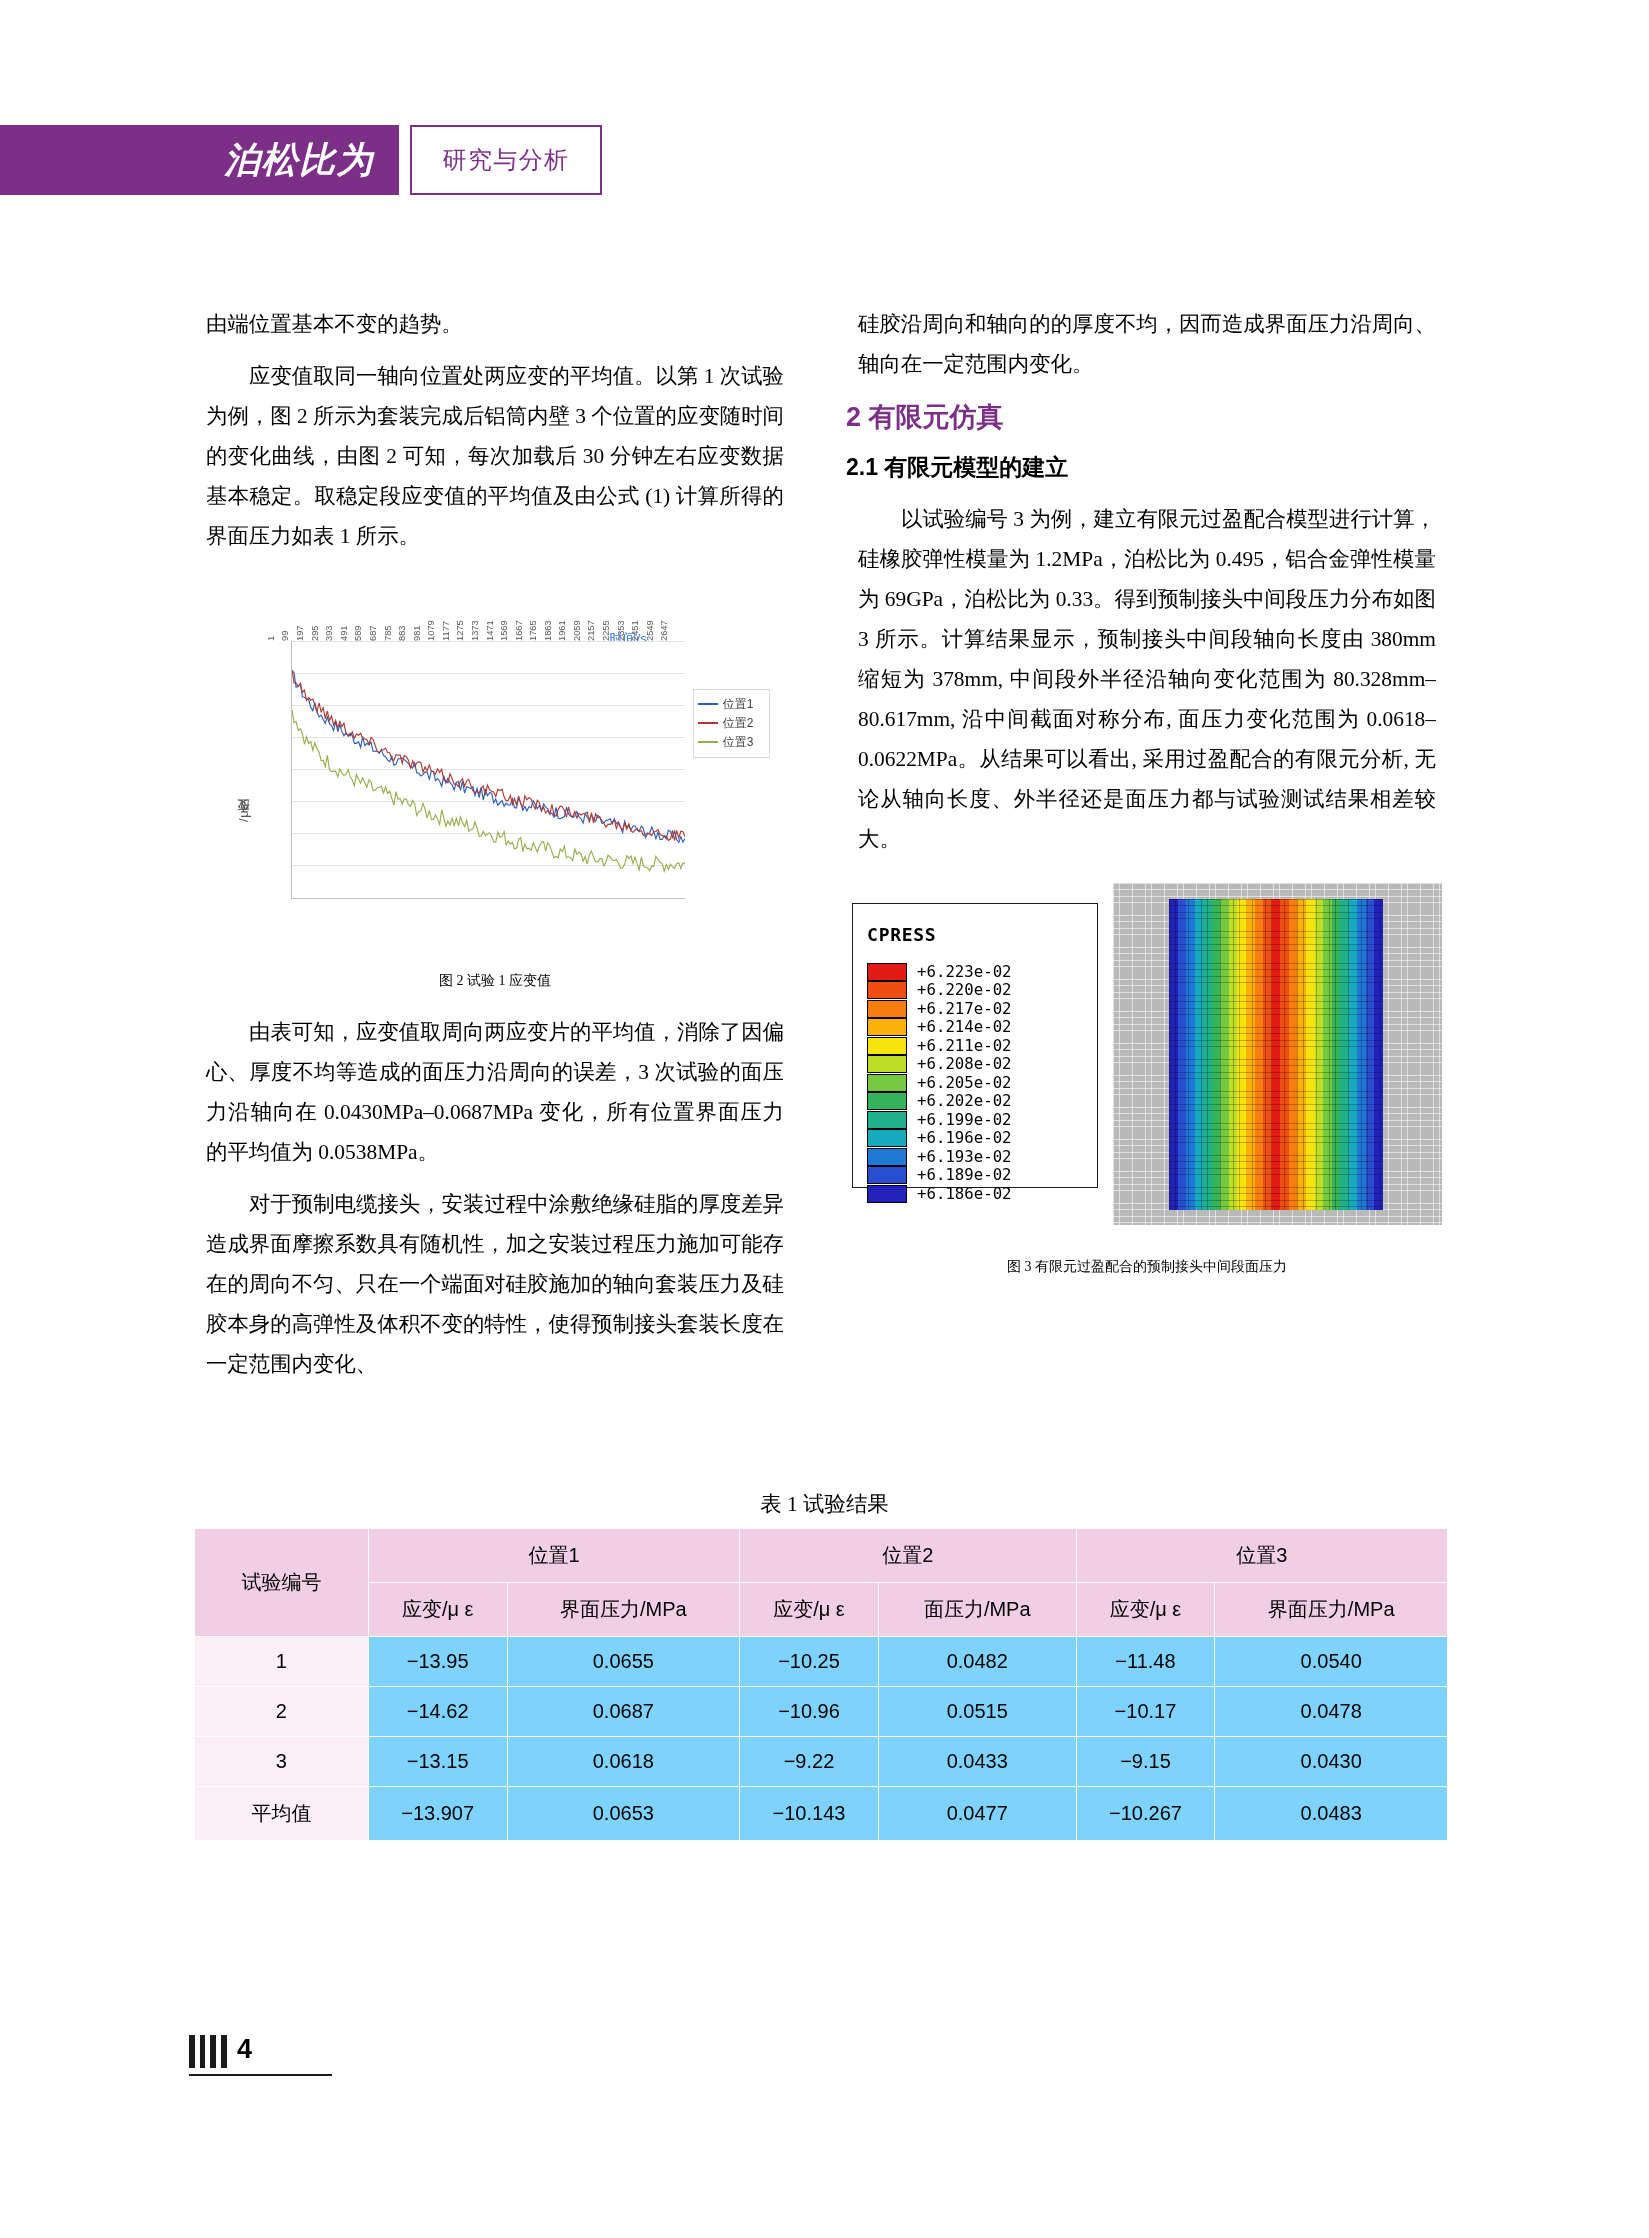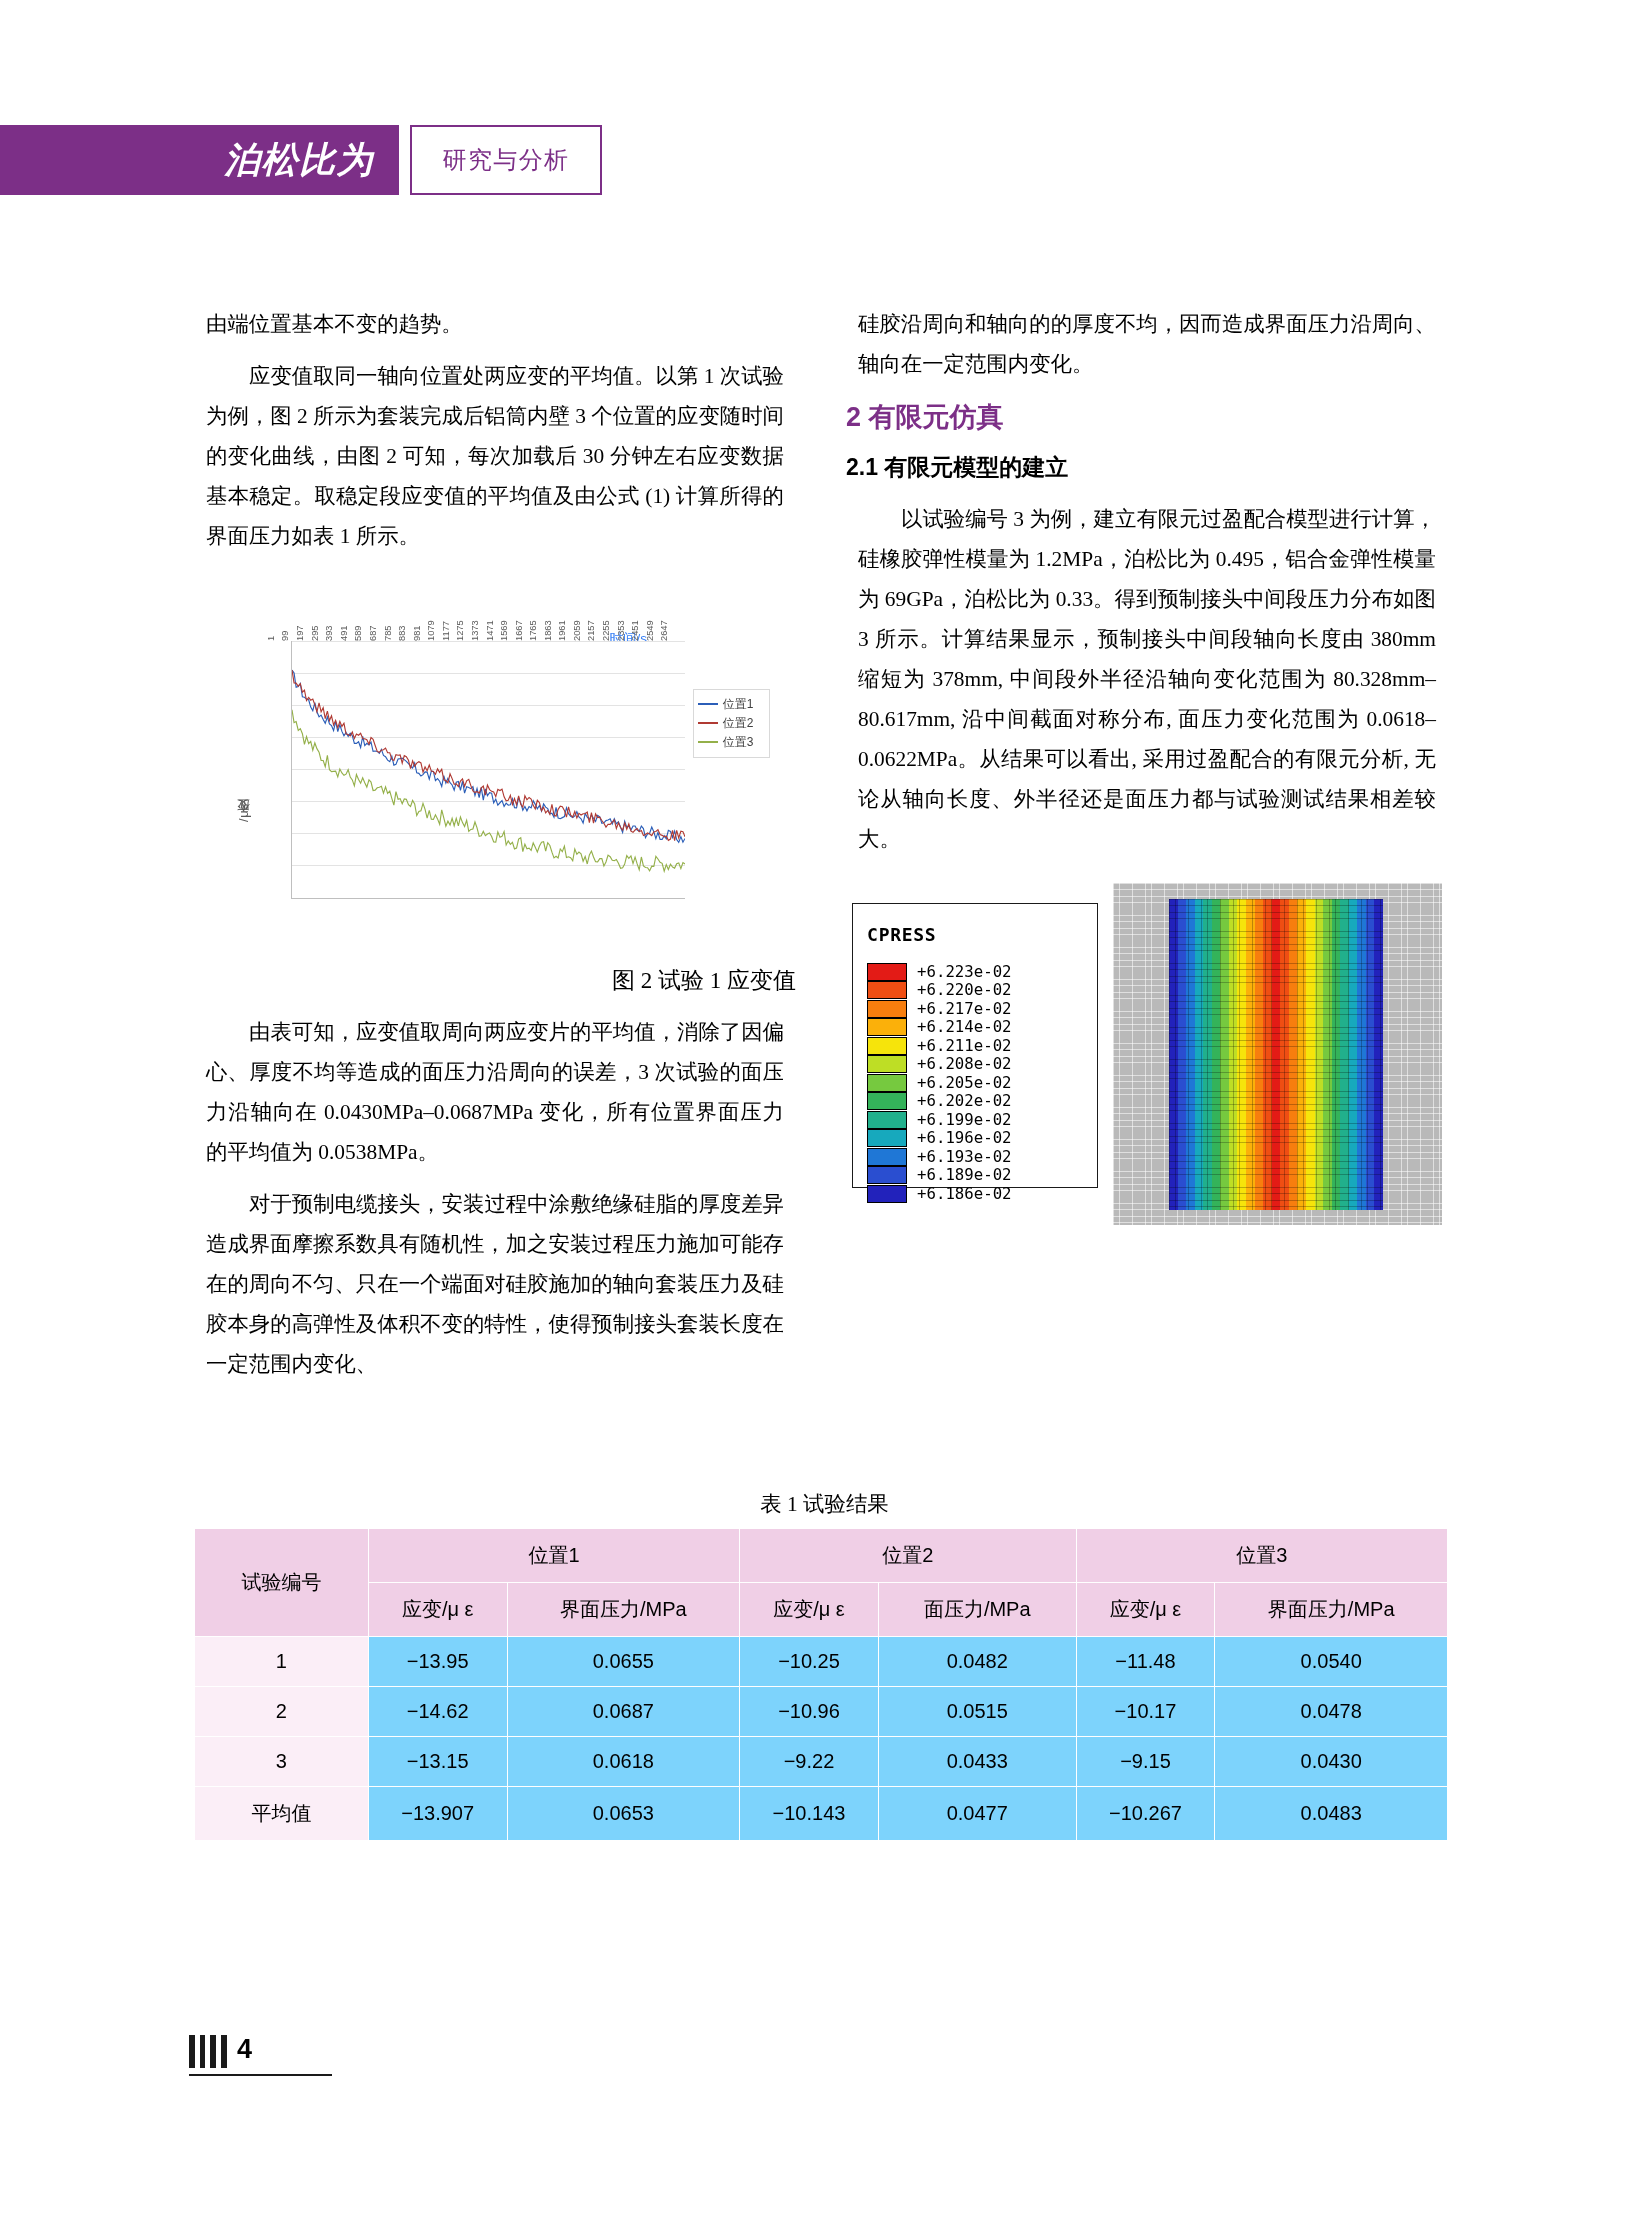--- a/index.html
+++ b/index.html
@@ -89,22 +89,22 @@
   .h2 {
     font-family: "Liberation Sans", sans-serif;
     font-weight: bold;
     font-size: 23px;
     color: #000;
     margin: 10px 0 4.3px 0;
     line-height: 40px;
   }
 
   .figcaption {
-    text-align: right;
-    font-size: 23px;
+    text-align: center;
+    font-size: 14px;
     line-height: 36px;
     margin: 10px 0 13px 0;
   }
 
   
   .fig2-wrap {
     position: relative;
     width: 563px;
     height: 378px;
     margin: 18.5px auto 0 auto;
@@ -480,20 +480,21 @@
           </div>
         </div>
     </div>
     <div class="mesh">
       <div class="mesh-grid"></div>
       <div class="mesh-core" id="mesh-core" style="background: linear-gradient(to right, rgb(34, 34, 187) 0%, rgb(34, 34, 187) 4%, rgb(42, 78, 208) 4%, rgb(42, 78, 208) 8%, rgb(31, 119, 214) 8%, rgb(31, 119, 214) 12%, rgb(23, 169, 189) 12%, rgb(23, 169, 189) 16%, rgb(33, 176, 140) 16%, rgb(33, 176, 140) 20%, rgb(52, 179, 90) 20%, rgb(52, 179, 90) 24%, rgb(118, 201, 63) 24%, rgb(118, 201, 63) 28%, rgb(190, 222, 37) 28%, rgb(190, 222, 37) 32%, rgb(246, 228, 11) 32%, rgb(246, 228, 11) 36%, rgb(251, 176, 10) 36%, rgb(251, 176, 10) 40%, rgb(247, 126, 14) 40%, rgb(247, 126, 14) 44%, rgb(239, 78, 19) 44%, rgb(239, 78, 19) 48%, rgb(227, 27, 22) 48%, rgb(227, 27, 22) 52%, rgb(239, 78, 19) 52%, rgb(239, 78, 19) 56%, rgb(247, 126, 14) 56%, rgb(247, 126, 14) 60%, rgb(251, 176, 10) 60%, rgb(251, 176, 10) 64%, rgb(246, 228, 11) 64%, rgb(246, 228, 11) 68%, rgb(190, 222, 37) 68%, rgb(190, 222, 37) 72%, rgb(118, 201, 63) 72%, rgb(118, 201, 63) 76%, rgb(52, 179, 90) 76%, rgb(52, 179, 90) 80%, rgb(33, 176, 140) 80%, rgb(33, 176, 140) 84%, rgb(23, 169, 189) 84%, rgb(23, 169, 189) 88%, rgb(31, 119, 214) 88%, rgb(31, 119, 214) 92%, rgb(42, 78, 208) 92%, rgb(42, 78, 208) 96%, rgb(34, 34, 187) 96%, rgb(34, 34, 187) 100%);">
         <div class="mesh-core-grid"></div>
       </div>
     </div>
   </div>
+  <div class="figcaption">图 3 有限元过盈配合的预制接头中间段面压力</div>
 </div>
 
 <div class="table-caption">表 1 试验结果</div>
 <table class="results">
   <thead>
     <tr>
       <th class="hdr" rowspan="2" style="width:167px">试验编号</th>
       <th class="hdr" colspan="2">位置1</th>
       <th class="hdr" colspan="2">位置2</th>
       <th class="hdr" colspan="2">位置3</th>

